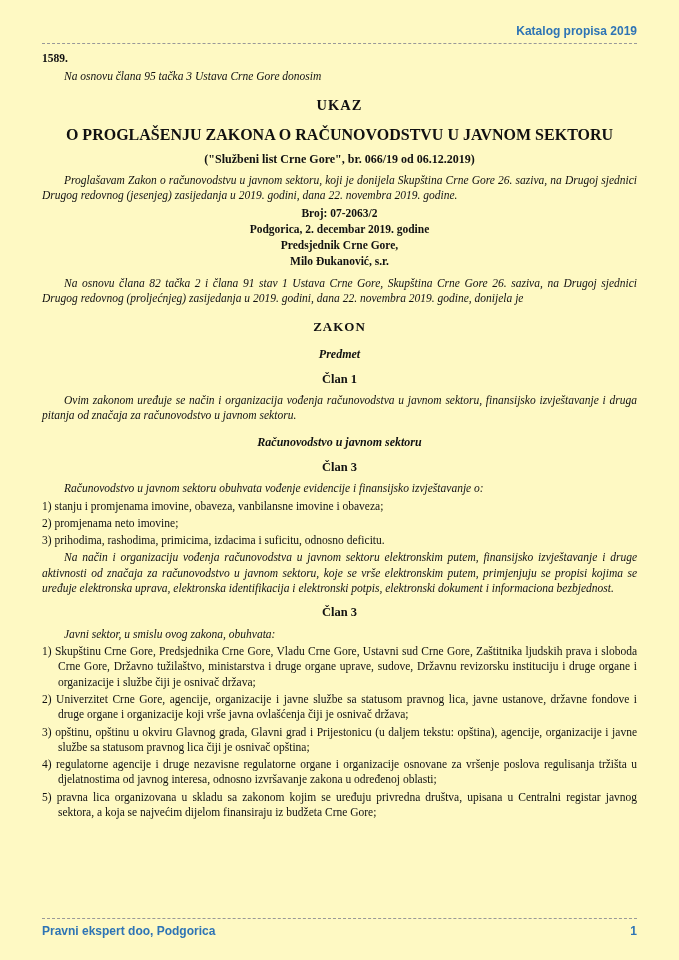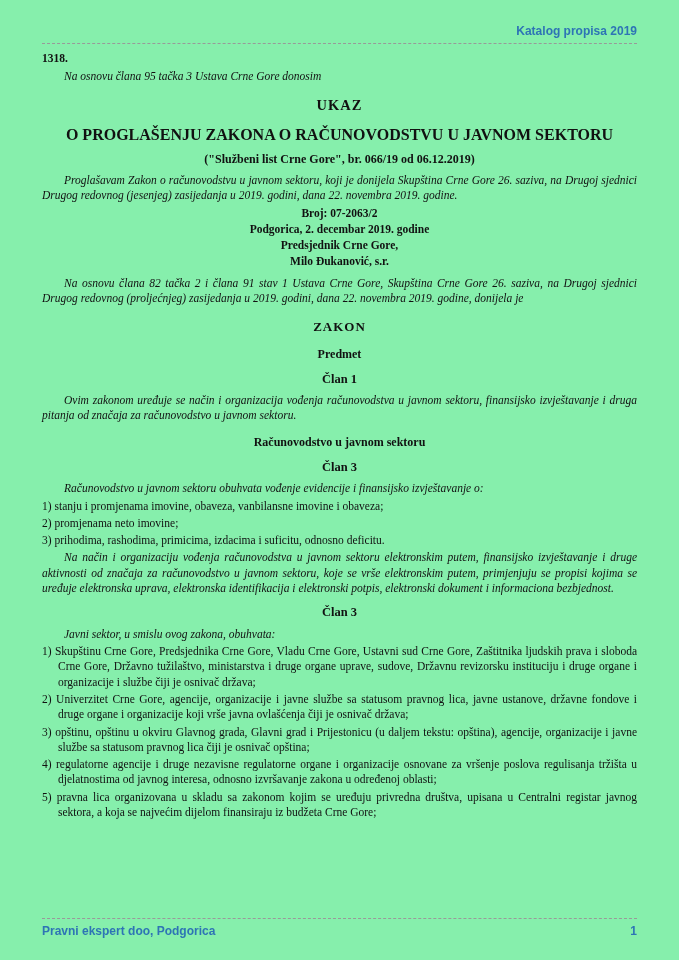--- a/index.html
+++ b/index.html
@@ -1,20 +1,20 @@
 <!DOCTYPE html>
 <html><head>
 <meta charset="utf-8">
 <style>
   html, body { margin: 0; padding: 0; background: #e9e9e9; }
   .page {
     width: 679px;
     height: 960px;
     margin: 0 auto;
-    background: #86efac;
+    background: #fef9c3;
     box-sizing: border-box;
     padding: 24px 42px 58px 42px;
     position: relative;
     overflow: hidden;
     font-family: "Liberation Serif", "DejaVu Serif", serif;
     font-size: 11.5px;
     line-height: 1.33;
     color: #111111;
   }
   .doc-header {
@@ -29,21 +29,21 @@
   }
   .num { font-weight: bold; margin: 4px 0 3px 0; }
   .para { text-align: justify; text-indent: 22px; margin: 2px 0; font-style: italic; }
   .center { text-align: center; font-weight: bold; }
   .h-ukaz   { font-size: 14.5px; margin: 11px 0 7px 0; letter-spacing: 1px; }
   .h-main   { font-size: 16px;   margin: 9px 0 7px 0; }
   .h-gazette{ font-size: 12px;   margin: 6px 0 5px 0; }
   .sig      { margin: 1px 0; }
   .h-zakon  { font-size: 13px; margin: 12px 0 7px 0; letter-spacing: 1px; }
   .h-lawsub { font-size: 15px;   margin: 9px 0 7px 0; }
-  .h-section{ font-size: 12px;   margin: 11px 0 6px 0; }
+  .h-section{ font-size: 12px;   margin: 11px 0 6px 0; font-style: italic; }
   .h-article{ font-size: 12.5px; margin: 8px 0 6px 0; }
   .list-item {
     text-align: justify;
     padding-left: 16px;
     text-indent: -16px;
     margin: 1px 0 2px 0;
   }
   .doc-footer {
     position: absolute;
     left: 42px;
@@ -62,21 +62,21 @@
 </style>
 </head>
 <body>
 
 <div class="page">
 
   <div class="doc-header">
     <span>Katalog propisa 2019</span>
   </div>
 
-  <p class="num">1318.</p>
+  <p class="num">1589.</p>
 
   <p class="para">Na osnovu člana 95 tačka 3 Ustava Crne Gore donosim</p>
 
   <p class="center h-ukaz">UKAZ</p>
   <p class="center h-main">O PROGLAŠENJU ZAKONA O RAČUNOVODSTVU U JAVNOM SEKTORU</p>
   <p class="center h-gazette">("Službeni list Crne Gore", br. 066/19 od 06.12.2019)</p>
 
   <p class="para">Proglašavam Zakon o računovodstvu u javnom sektoru, koji je donijela Skupština Crne Gore 26. saziva, na Drugoj sjednici Drugog redovnog (jesenjeg) zasijedanja u 2019. godini, dana 22. novembra 2019. godine.</p>
 
   <p class="center sig">Broj: 07-2063/2</p>

